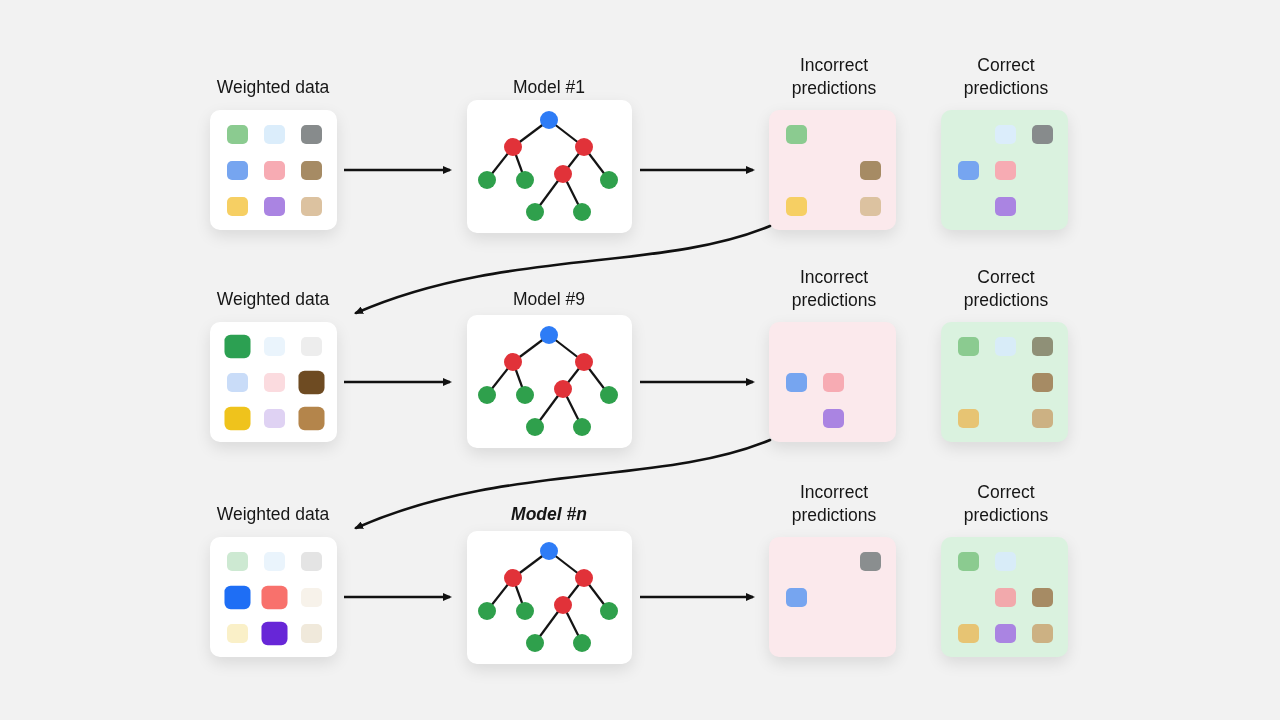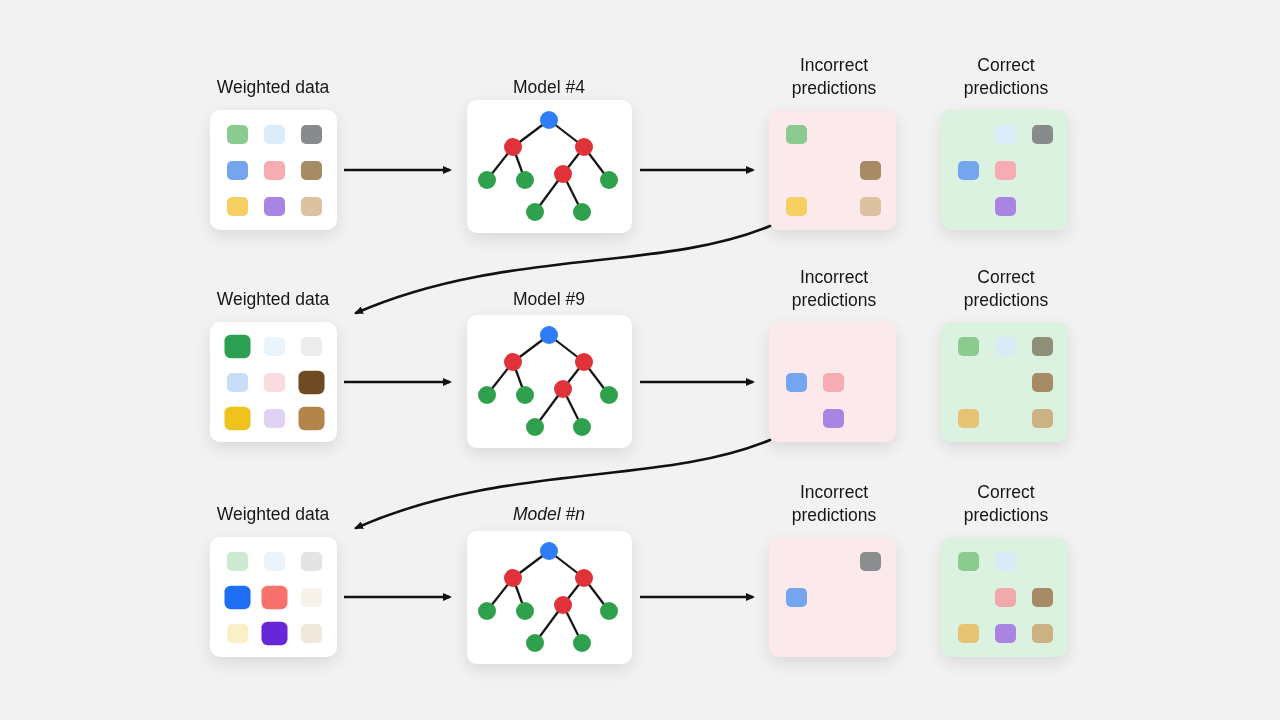--- a/index.html
+++ b/index.html
@@ -11,21 +11,21 @@
     overflow:hidden;
   }
   .label{
     position:absolute;
     text-align:center;
     font-size:17.5px;
     font-weight:500;
     color:#161616;
     line-height:1.3;
   }
-  .label.italic{font-style:italic;}
+  .label.italic{font-style:italic;font-weight:bold;}
   .card{
     position:absolute;
     border-radius:10px;
     box-shadow:0 6px 16px rgba(0,0,0,0.10);
   }
   .grid-card{
     width:127px;height:120px;
     box-sizing:border-box;
     display:grid;
     grid-template-columns:repeat(3,21px);
@@ -51,21 +51,21 @@
     position:absolute;left:0;top:0;
     pointer-events:none;
   }
 </style>
 </head>
 <body>
 
 <div id="stage">
   <div id="rows-root">
       <div class="label" style="left: 183px; top: 76px; width: 180px;">Weighted data</div>
-      <div class="label" style="left: 459px; top: 76px; width: 180px;">Model #4</div>
+      <div class="label" style="left: 459px; top: 76px; width: 180px;">Model #1</div>
       <div class="label" style="left: 776px; top: 54px; width: 116px;">Incorrect predictions</div>
       <div class="label" style="left: 948px; top: 54px; width: 116px;">Correct predictions</div>
       <div class="card grid-card white-card" style="left: 210px; top: 110px;">
         <div class="cell" style="background: rgb(139, 203, 144);"></div>
         <div class="cell" style="background: rgb(219, 237, 251);"></div>
         <div class="cell" style="background: rgb(135, 139, 140);"></div>
         <div class="cell" style="background: rgb(118, 165, 240);"></div>
         <div class="cell" style="background: rgb(247, 171, 179);"></div>
         <div class="cell" style="background: rgb(166, 139, 100);"></div>
         <div class="cell" style="background: rgb(246, 207, 99);"></div>

